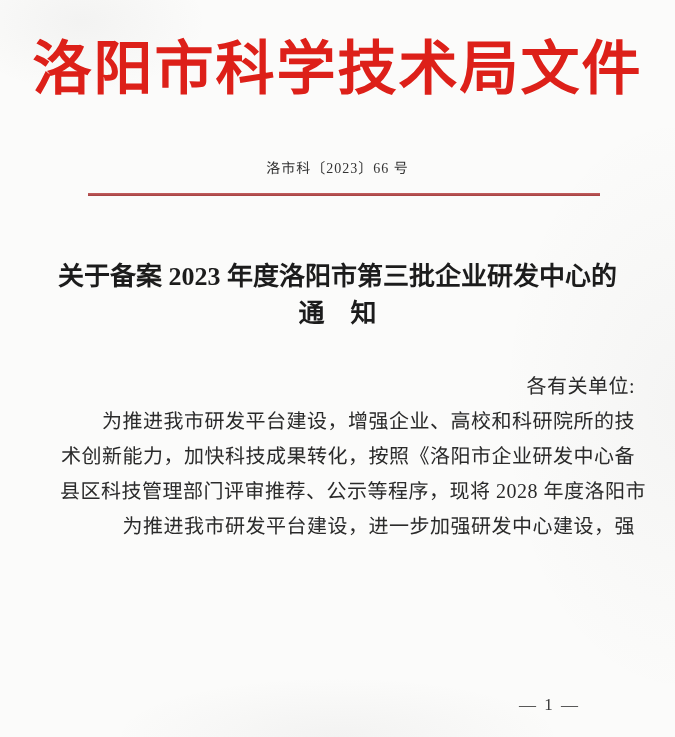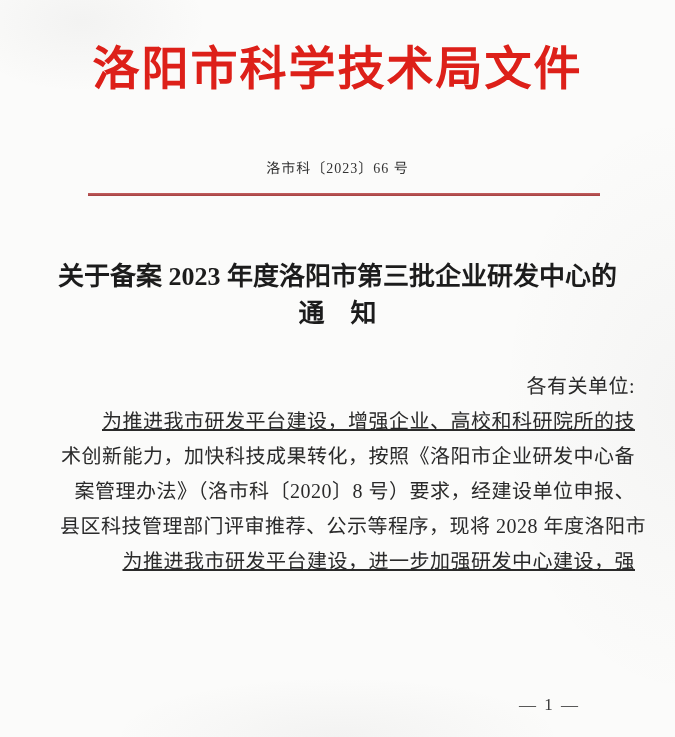--- a/index.html
+++ b/index.html
@@ -22,21 +22,21 @@
     background:
       radial-gradient(ellipse 180px 100px at 12% 3%, rgba(90,90,90,0.05), transparent 70%),
       radial-gradient(ellipse 260px 420px at 101% 55%, rgba(90,90,90,0.04), transparent 70%),
       radial-gradient(ellipse 300px 80px at 50% 100%, rgba(90,90,90,0.05), transparent 75%),
       var(--page-background);
     color: var(--body-text);
   }
   .doc-header {
     margin-top: 34px;
     text-align: center;
-    font-size: 47px;
+    font-size: 59px;
     line-height: 70px;
     font-weight: bold;
     letter-spacing: 2px;
     color: var(--header-red);
     white-space: nowrap;
   }
   .doc-number {
     margin-top: 52px;
     text-align: center;
     font-size: 14px;
@@ -63,21 +63,21 @@
   .doc-title .title-line { white-space: nowrap; }
   .doc-body {
     margin-top: 37px;
     padding: 0 40px 0 60px;
     font-size: 20px;
     line-height: 35px;
     color: var(--body-text);
     letter-spacing: 0.5px;
   }
   .doc-body .text-line { white-space: nowrap; text-align: right; }
-  .doc-body .indent { padding-left: 42px; text-decoration: underline; }
+  .doc-body .indent { padding-left: 42px; }
   .page-number {
     position: absolute;
     right: 95px;
     bottom: 22px;
     font-size: 17px;
     letter-spacing: 2px;
     color: #3a3a3a;
     white-space: nowrap;
   }
 </style>
@@ -95,21 +95,20 @@
   <div class="doc-title">
     <div class="title-line">关于备案 2023 年度洛阳市第三批企业研发中心的</div>
     <div class="title-line">通　知</div>
   </div>
 
   <div class="doc-body">
     <div class="text-line">各有关单位:</div>
 
     <div class="text-line indent">为推进我市研发平台建设，增强企业、高校和科研院所的技</div>
     <div class="text-line">术创新能力，加快科技成果转化，按照《洛阳市企业研发中心备</div>
-    <div class="text-line">案管理办法》（洛市科〔2020〕8 号）要求，经建设单位申报、</div>
     <div class="text-line">县区科技管理部门评审推荐、公示等程序，现将 2028 年度洛阳市</div>
 
     <div class="text-line indent">为推进我市研发平台建设，进一步加强研发中心建设，强</div>
   </div>
 
   <div class="page-number">— 1 —</div>
 
 </div>
 
 </body></html>

